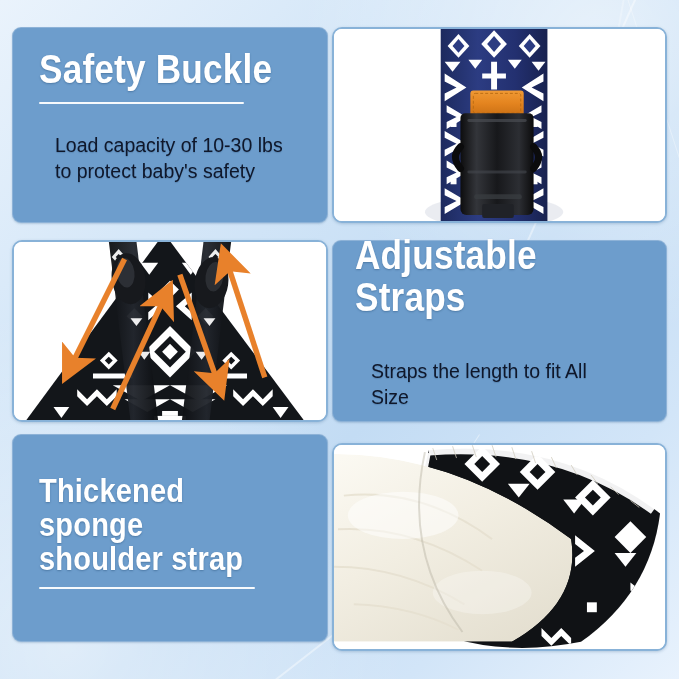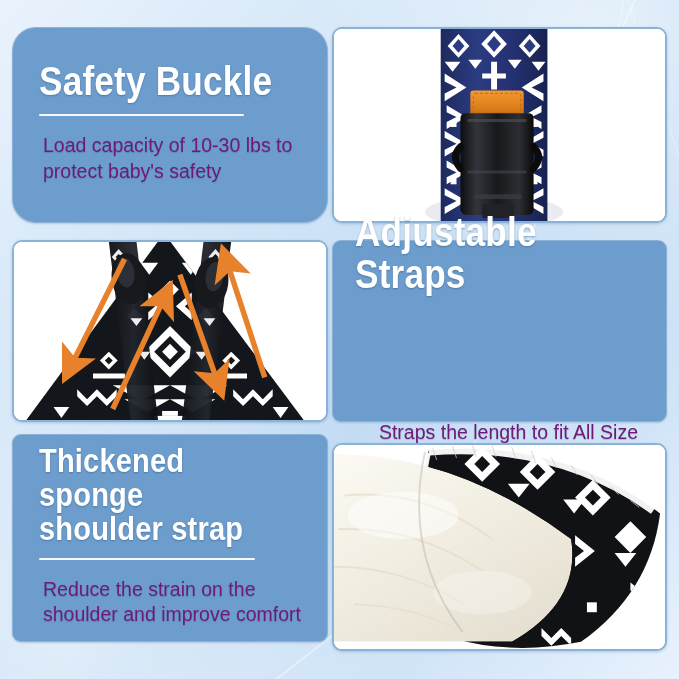--- a/index.html
+++ b/index.html
@@ -32,44 +32,44 @@
   .panel-inner{position:absolute;left:26px;right:20px;top:0;bottom:0;
     display:flex;flex-direction:column;justify-content:center;}
   .title{color:#fff;font-weight:bold;letter-spacing:.2px;
     font-family:"Liberation Sans Narrow","Liberation Sans",sans-serif;
     font-stretch:condensed;transform:scaleX(.88);transform-origin:left center;
     text-shadow:0 1px 2px rgba(40,80,120,.45);line-height:1.04;margin:0;}
   .title.r1{font-size:40px;}
   .title.r2{font-size:40px;}
   .title.r3{font-size:33px;}
   .rule{height:2px;background:#ffffff;opacity:.95;margin:11px 0 13px 0;border-radius:2px;}
-  .desc{color:#701a75;font-size:19.5px;line-height:1.33;margin:4px;
+  .desc{color:#0f172a;font-size:19.5px;line-height:1.33;margin:16px;
     text-shadow:0 1px 1px rgba(40,80,120,.28);}
-  .right .panel-inner{left:22px;right:24px;align-items:flex-end;gap:48px;}
+  .right .panel-inner{left:22px;right:24px;align-items:flex-end;}
 
   
   .photo{position:absolute;background:#fff;border-radius:10px;overflow:hidden;
     border:2px solid #88b2d8;box-sizing:border-box;
     box-shadow:0 1px 3px rgba(70,110,150,.30);}
   .photo svg{display:block;width:100%;height:100%;}
 </style>
 </head>
 <body>
 
 <div class="stage">
 
   <div class="bg-wash"></div>
   <div class="bg-streak s1"></div>
   <div class="bg-streak s2"></div>
   <div class="bg-streak s3"></div>
   <div class="bg-streak s4"></div>
   <div class="bg-streak s7"></div>
 
   <div class="row">
-    <div class="panel" style="left:12px;top:27px;width:316px;height:196px;border-radius:24px;">
+    <div class="panel" style="left:12px;top:27px;width:316px;height:196px;">
       <div class="panel-inner">
         <h2 class="title r1">Safety Buckle</h2>
         <div class="rule" style="width:205px;"></div>
         <p class="desc">Load capacity of 10-30 lbs to protect baby's safety</p>
       </div>
     </div>
 
     <div class="photo" style="left:332px;top:27px;width:335px;height:196px;">
       <svg viewBox="0 0 335 196" preserveAspectRatio="xMidYMid slice" aria-hidden="true">
         <defs>
@@ -272,21 +272,20 @@
         <p class="desc">Straps the length to fit All Size</p>
       </div>
     </div>
   </div>
 
   <div class="row">
     <div class="panel" style="left:12px;top:434px;width:316px;height:208px;">
       <div class="panel-inner">
         <h2 class="title r3">Thickened sponge shoulder strap</h2>
         <div class="rule" style="width:216px;"></div>
-        <p class="desc">Reduce the strain on the shoulder and improve comfort</p>
       </div>
     </div>
 
     <div class="photo" style="left:332px;top:443px;width:335px;height:208px;">
       <svg viewBox="0 0 335 208" preserveAspectRatio="xMidYMid slice" aria-hidden="true">
         <defs>
           <linearGradient id="padG" x1=".1" y1="0" x2=".8" y2="1">
             <stop offset="0" stop-color="#fbf9f2"></stop>
               <stop offset=".45" stop-color="#f2eee2"></stop>
             <stop offset="1" stop-color="#e4dfd0"></stop>

